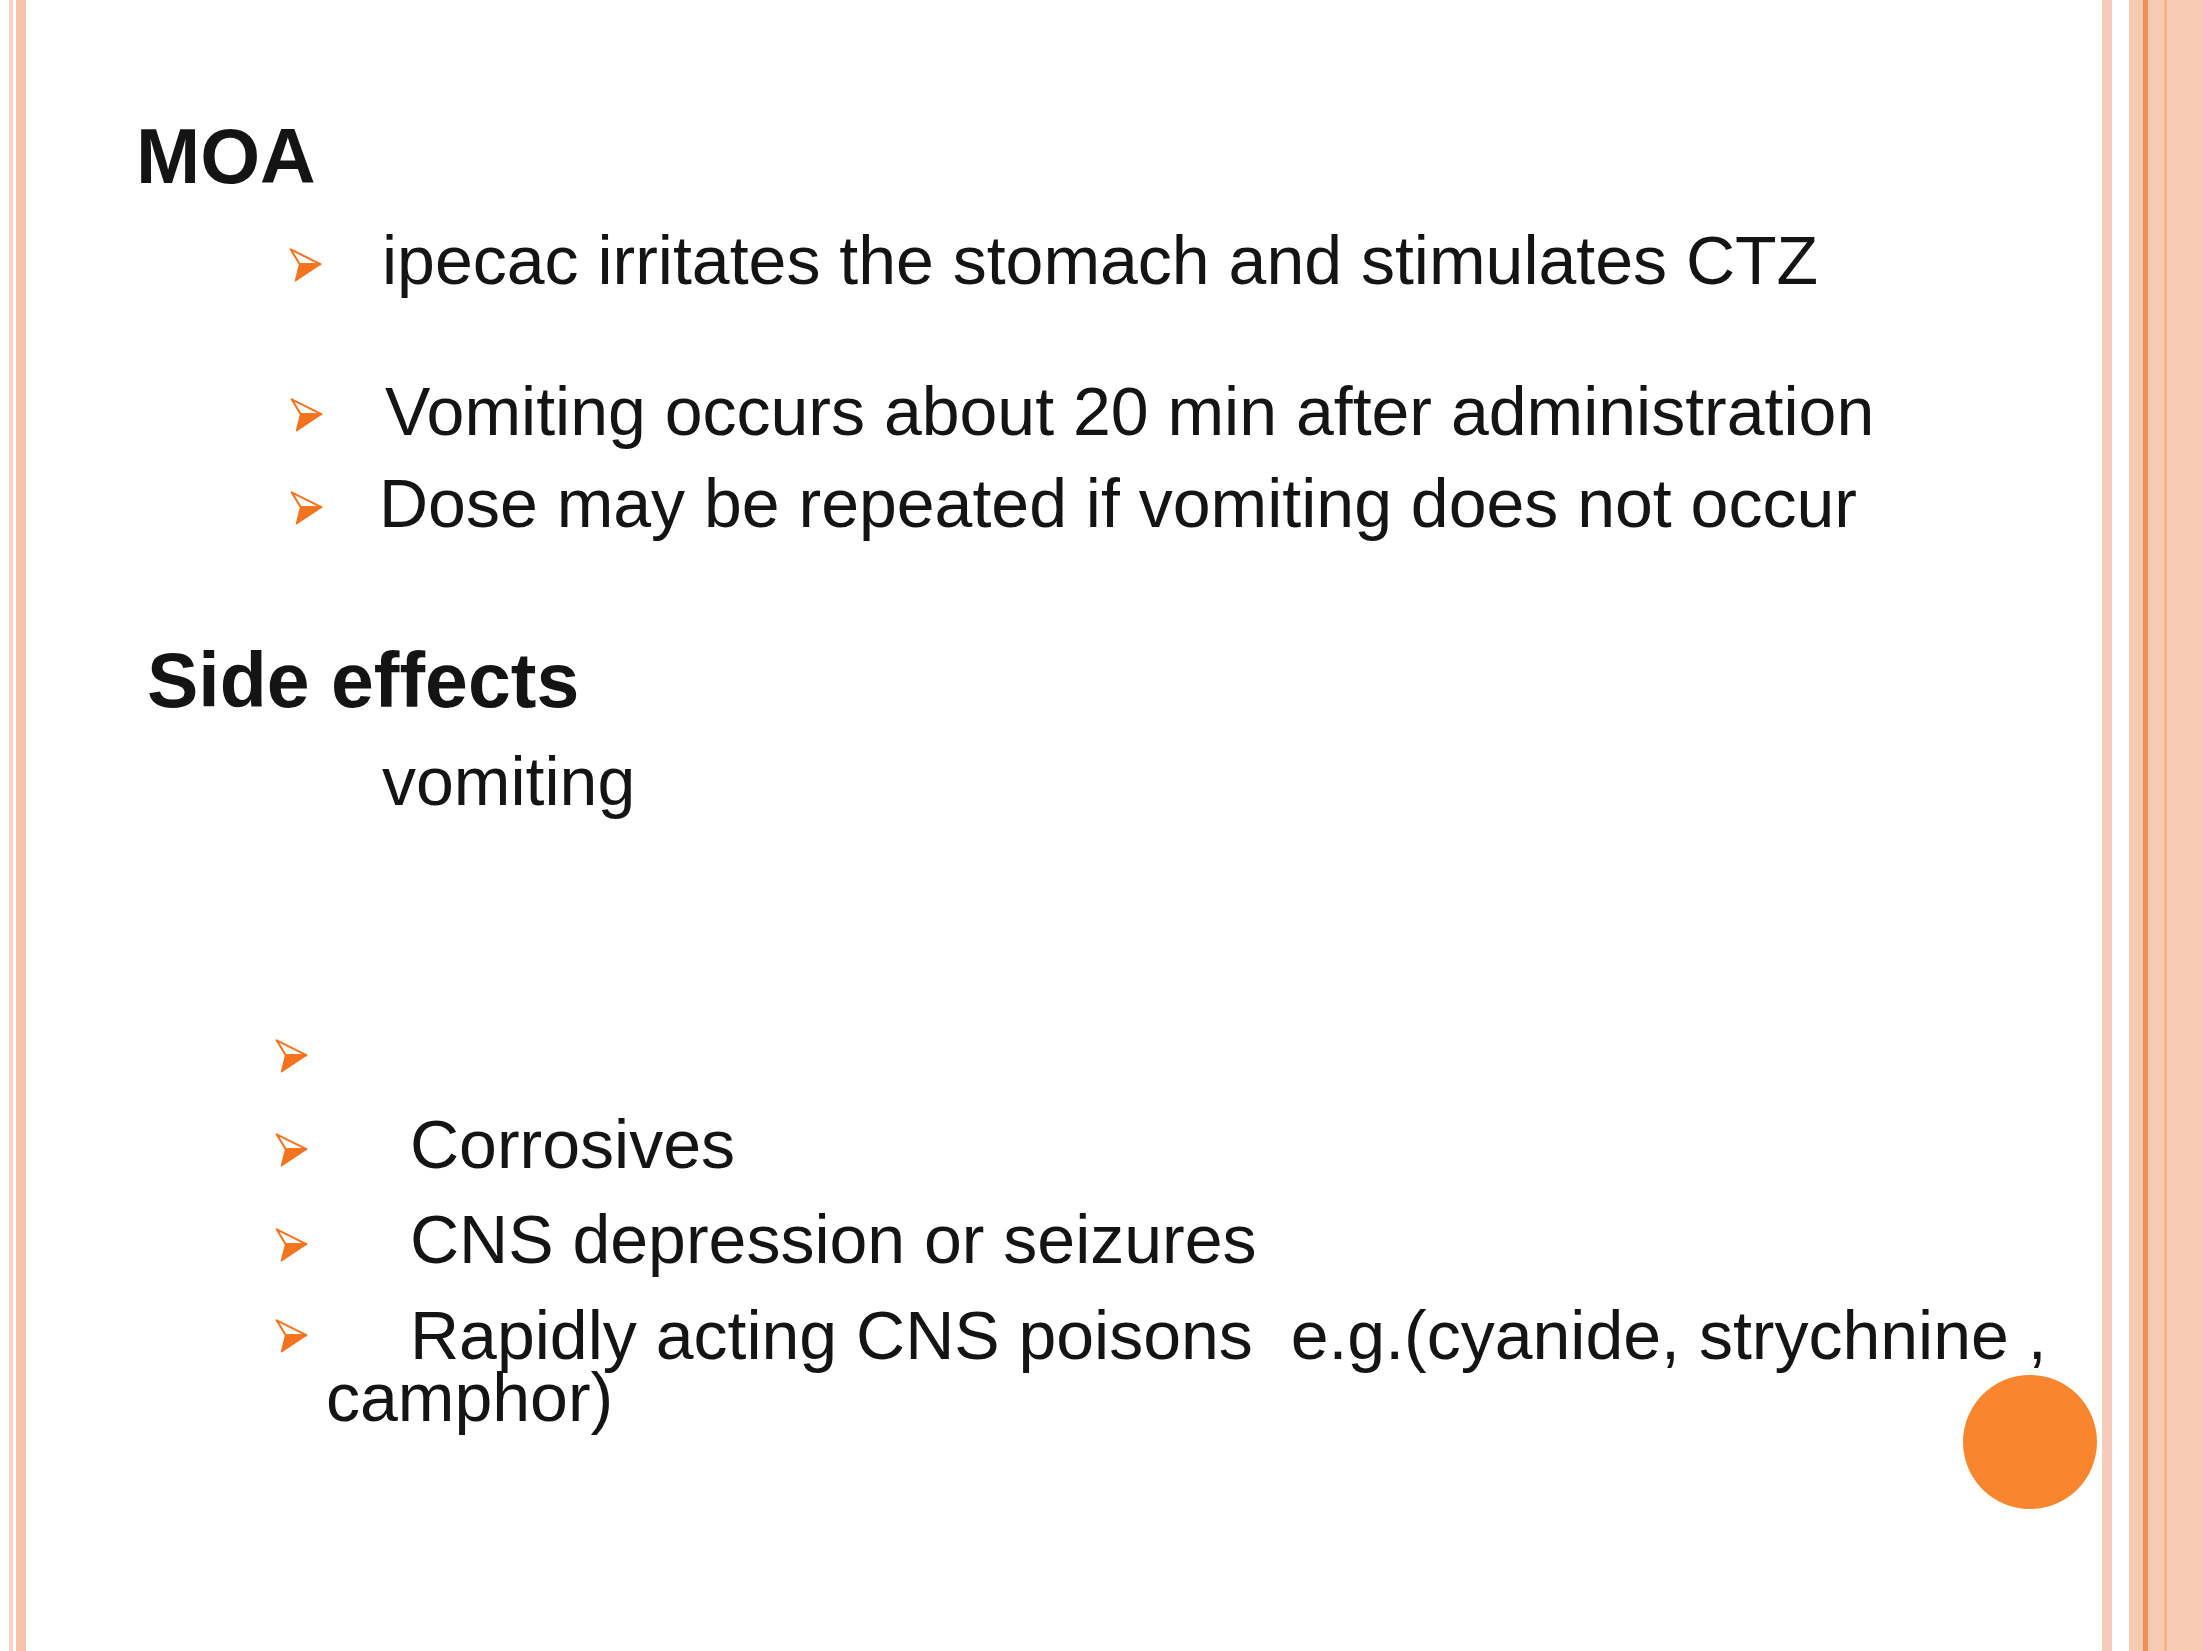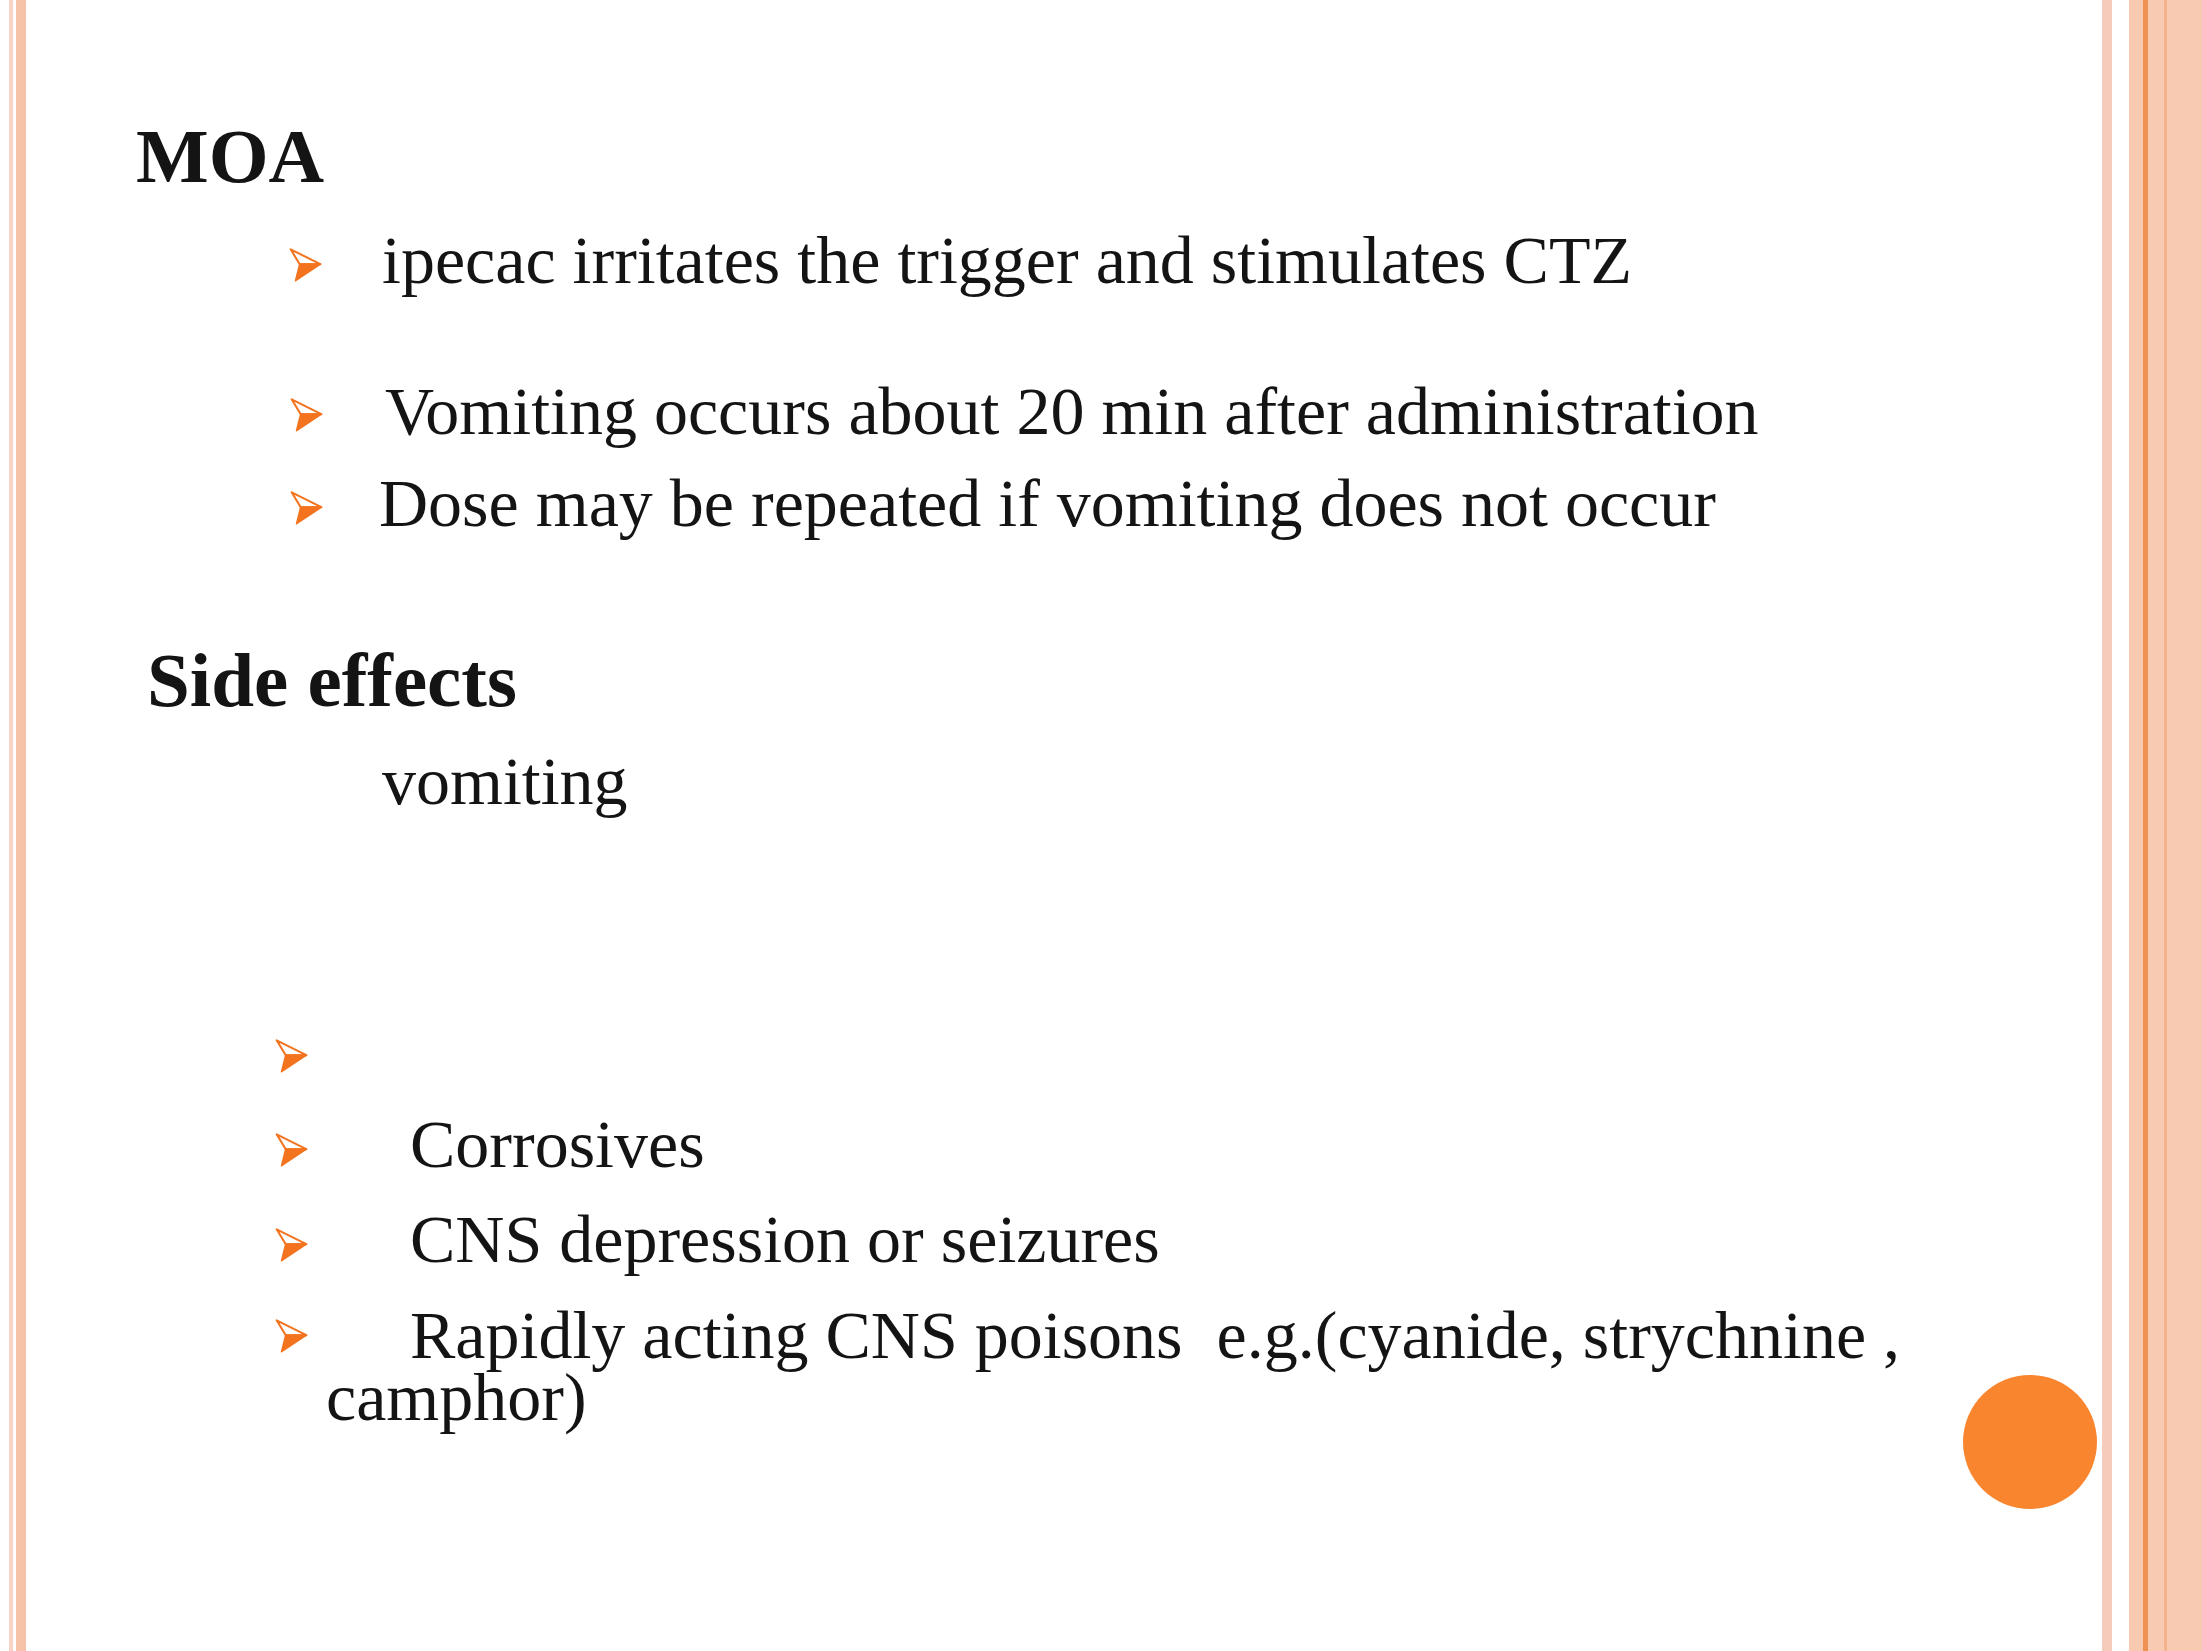--- a/index.html
+++ b/index.html
@@ -2,21 +2,21 @@
 <html style="font-size:13.8px"><head>
 <meta charset="utf-8">
 <style>
   html, body { margin: 0; padding: 0; background: #ffffff; }
   .slide {
     position: relative;
     width: 2203px;
     height: 1652px;
     background: #ffffff;
     overflow: hidden;
-    font-family: Liberation Serif, serif;
+    font-family: Liberation Sans, sans-serif;
     color: #141414;
   }
   
   .vstripe { position: absolute; top: 0; bottom: 0; }
   .stripe-left-thin   { left: 8.6px;   width: 4.3px;  background: #f8d3c3; }
   .stripe-left-thick  { left: 15.5px;   width: 10.3px; background: #f7c3a8; }
   .stripe-right-thin  { left: 2102px; width: 9.5px; background: #f5ccbc; }
   .band-right         { left: 2129px; width: 74px; background: #f9cab2; }
   .band-line-strong   { left: 2143px; width: 5.2px;  background: #ee9151; }
   .band-line-faint    { left: 2164px; width: 2.6px;  background: #f3b48e; }
@@ -63,21 +63,21 @@
   <div class="accent-circle"></div>
 
   <div class="heading" style="left:136px; top:118px;">MOA</div>
 
   <div class="bullet-arrow" style="left:289px; top:247px;">
     <svg viewBox="0 0 40 42">
         <path d="M2 2 L38 20 L13 20 Z" fill="#ffffff" stroke="#f4731f" stroke-width="2.5" stroke-linejoin="round"></path>
         <path d="M38 20 L8 40 L13 20 Z" fill="#f4731f" stroke="#f4731f" stroke-width="2" stroke-linejoin="round"></path>
       </svg>
   </div>
-  <div class="t-line" style="left:382px; top:226px;">ipecac irritates the trigger and stimulates CTZ</div>
+  <div class="t-line" style="left:382px; top:226px;">ipecac irritates the stomach and stimulates CTZ</div>
 
   <div class="bullet-arrow" style="left:290px; top:397px;">
     <svg viewBox="0 0 40 42">
         <path d="M2 2 L38 20 L13 20 Z" fill="#ffffff" stroke="#f4731f" stroke-width="2.5" stroke-linejoin="round"></path>
         <path d="M38 20 L8 40 L13 20 Z" fill="#f4731f" stroke="#f4731f" stroke-width="2" stroke-linejoin="round"></path>
       </svg>
   </div>
   <div class="t-line" style="left:385px; top:377px;">Vomiting occurs about 20 min after administration</div>
 
   <div class="bullet-arrow" style="left:290px; top:490px;">

